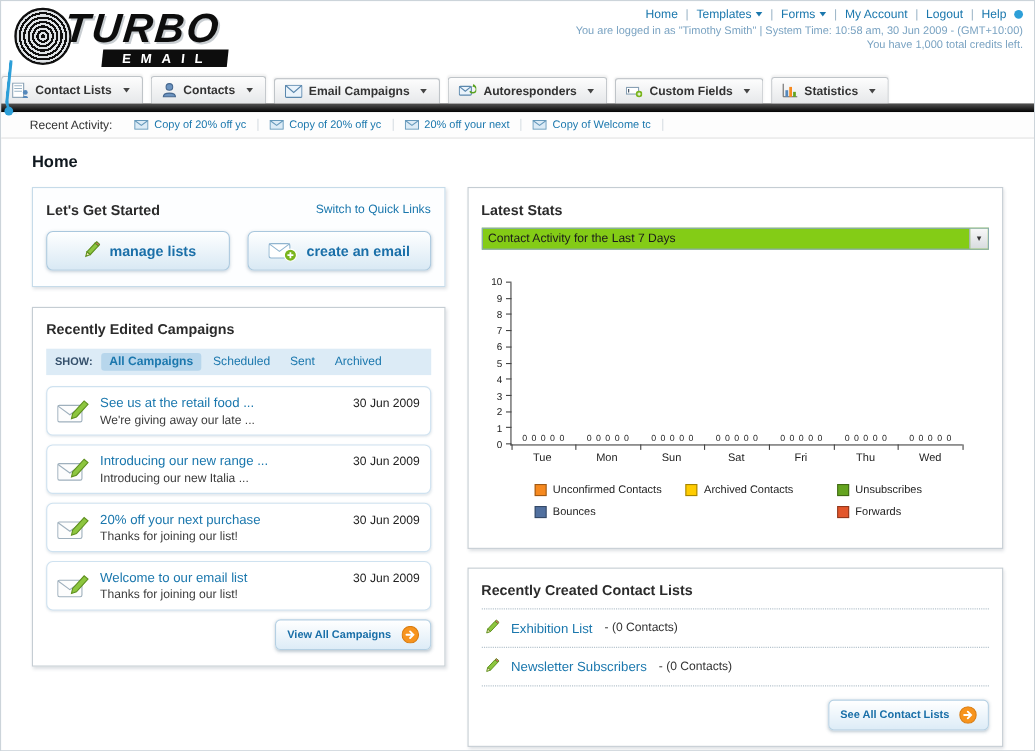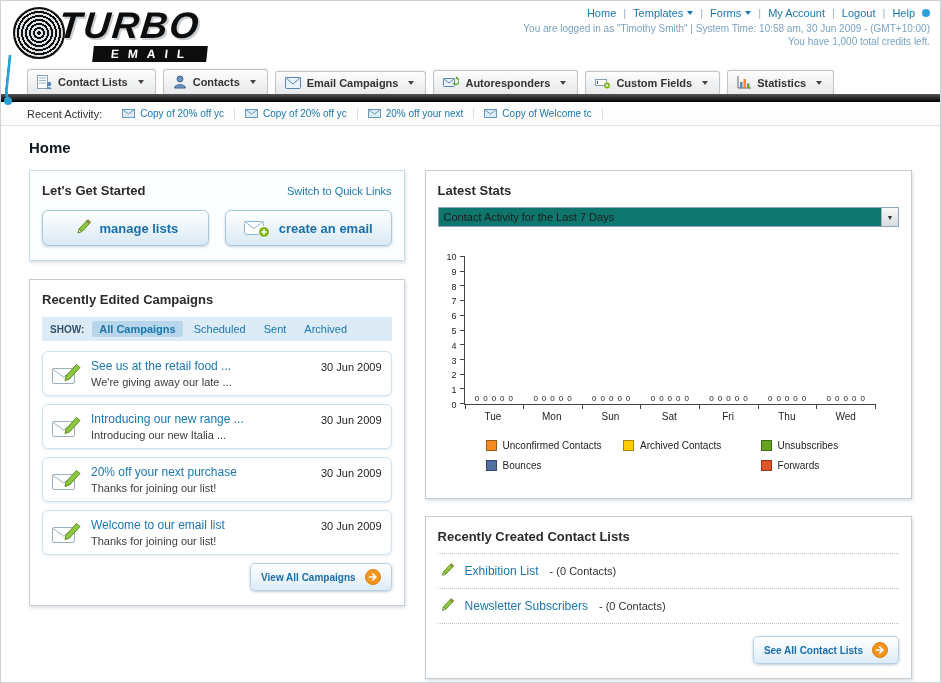--- a/index.html
+++ b/index.html
@@ -43,21 +43,21 @@
   .session, .credits { font-size:10px; color:#7aa3c2; margin-top:4px; }
   .credits { margin-top:2px; }
 
   .caret {
     display:inline-block; width:0; height:0; margin-left:4px;
     border-left:3px solid transparent; border-right:3px solid transparent;
     border-top:4px solid currentColor; vertical-align:middle;
   }
 
   
-  .nav { display:flex; gap:7px; align-items:flex-end; padding-left:26px; height:27px; }
+  .nav { display:flex; gap:7px; align-items:flex-end; height:27px; }
   .tab {
     display:flex; align-items:center; gap:6px;
     border:1px solid #bfc4c8; border-bottom:none; border-radius:3px 3px 0 0;
     background: linear-gradient(#fdfdfd, #e6e8ea);
     padding:5px 11px 5px 9px; font-size:11px; font-weight:bold; color:#333;
     cursor:pointer; box-shadow: 0 -1px 2px rgba(0,0,0,.06);
   }
   .tab .caret { color:#444; }
   .dark-strip { height:8px; background: linear-gradient(#555, #000); }
 
@@ -124,21 +124,21 @@
   .pill-btn {
     display:inline-flex; align-items:center; gap:9px;
     border:1px solid #b5d0e3; border-radius:5px; padding:5px 10px;
     background: linear-gradient(#ffffff, #ddecf7);
     color:#1a6fa8; font-weight:bold; font-size:10px; cursor:pointer;
     box-shadow: 0 1px 3px rgba(40,80,110,.3);
   }
 
   
   .fake-select {
-    margin-top:9px; border:1px solid #8aa8bd; background:#0f766e; height:20px;
+    margin-top:9px; border:1px solid #8aa8bd; background:#84cc16; height:20px;
     display:flex; align-items:center; justify-content:space-between;
     font-size:11px; color:#1c1c1c; cursor:pointer;
   }
   .fake-select .sel-text { padding-left:5px; }
   .dd-btn {
     width:17px; height:18px; border-left:1px solid #aab6bf;
     background: linear-gradient(#f8f8f8, #d8dcdf);
     display:flex; align-items:center; justify-content:center; font-size:7px; color:#333;
   }
 

